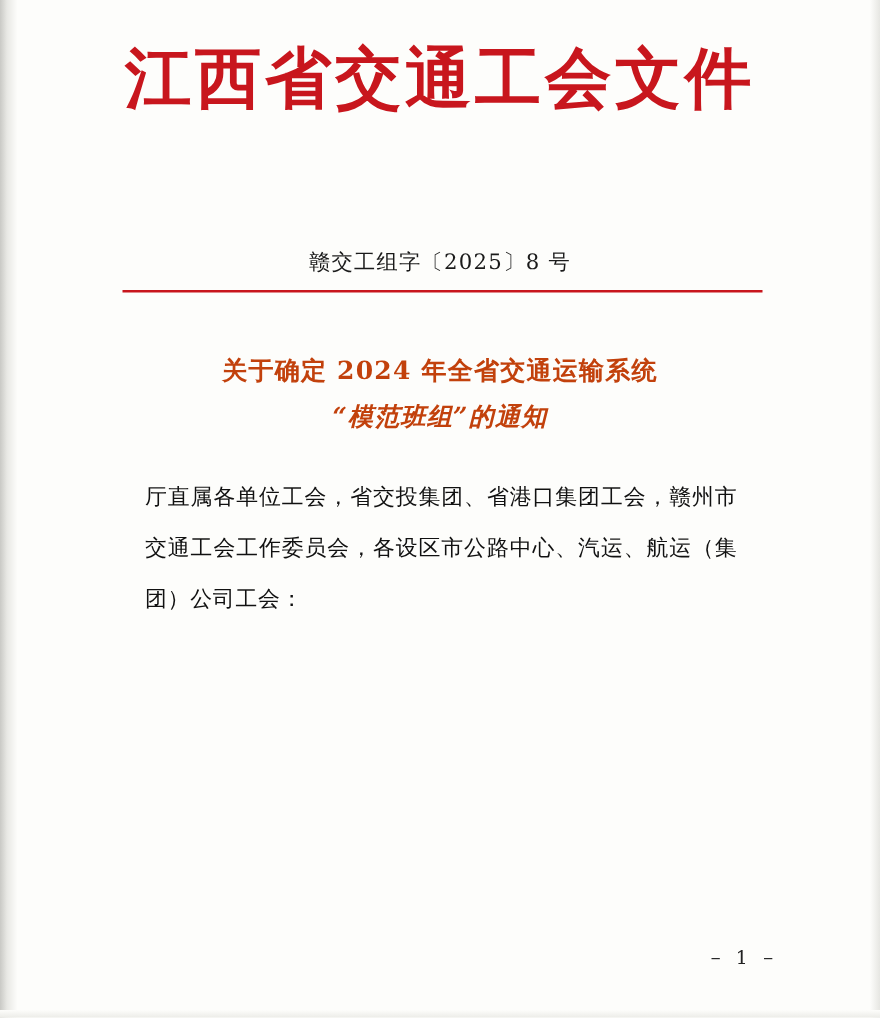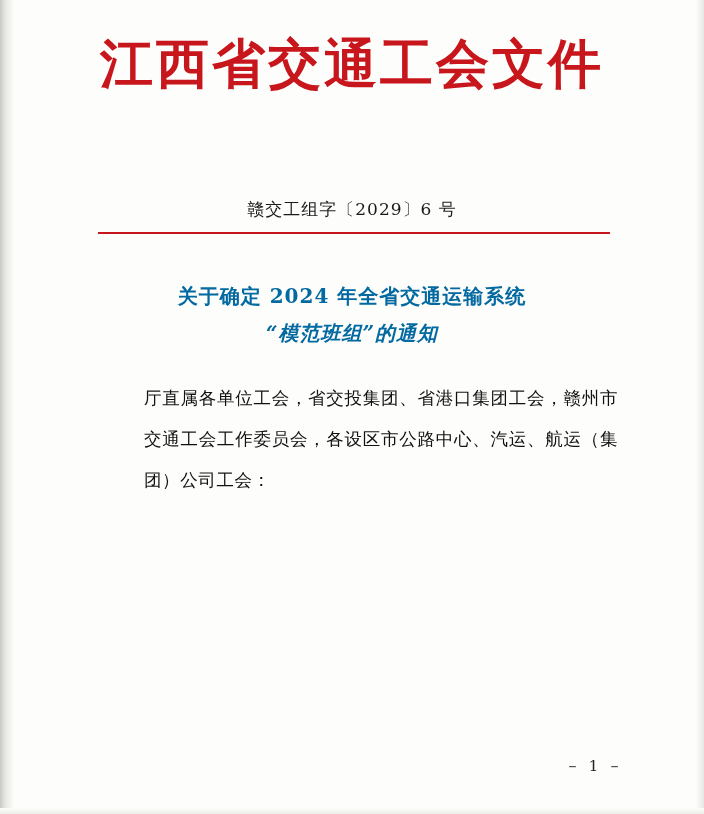--- a/index.html
+++ b/index.html
@@ -85,42 +85,41 @@
   }
 
   .title {
     position: absolute;
     left: 0;
     top: 278px;
     width: 704px;
     text-align: center;
     font-size: 20px;
     font-weight: bold;
-    color: #0369a1;
+    color: #c2410c;
     line-height: 1.85;
     letter-spacing: 1px;
     font-family: "DejaVu Serif", serif;
   }
   .title .line2 {
     display: block;
     font-style: italic;
   }
 
   .body-text {
     position: absolute;
     left: 116px;
     top: 378px;
     width: 474px;
     font-size: 17.5px;
     line-height: 41px;
     color: #111111;
     letter-spacing: 0.6px;
     text-align: justify;
     font-family: "DejaVu Serif", serif;
-    margin-left: 28px;
   }
   .body-text p {
     margin: 0;
   }
   .body-text p.indent {
     text-indent: 2em;
   }
 
   .page-number {
     position: absolute;
@@ -136,21 +135,21 @@
 <body>
 
 <div class="page">
 
   <div class="left-edge"></div>
   <div class="right-edge"></div>
   <div class="bottom-edge"></div>
 
   <div class="masthead">江西省交通工会文件</div>
 
-  <div class="doc-number">赣交工组字〔2029〕6 号</div>
+  <div class="doc-number">赣交工组字〔2025〕8 号</div>
 
   <div class="red-rule"></div>
 
   <div class="title">
     <span class="line1">关于确定 2024 年全省交通运输系统</span>
     <span class="line2">“模范班组”的通知</span>
   </div>
 
   <div class="body-text">
     <p>厅直属各单位工会，省交投集团、省港口集团工会，赣州市交通工会工作委员会，各设区市公路中心、汽运、航运（集团）公司工会：</p>

